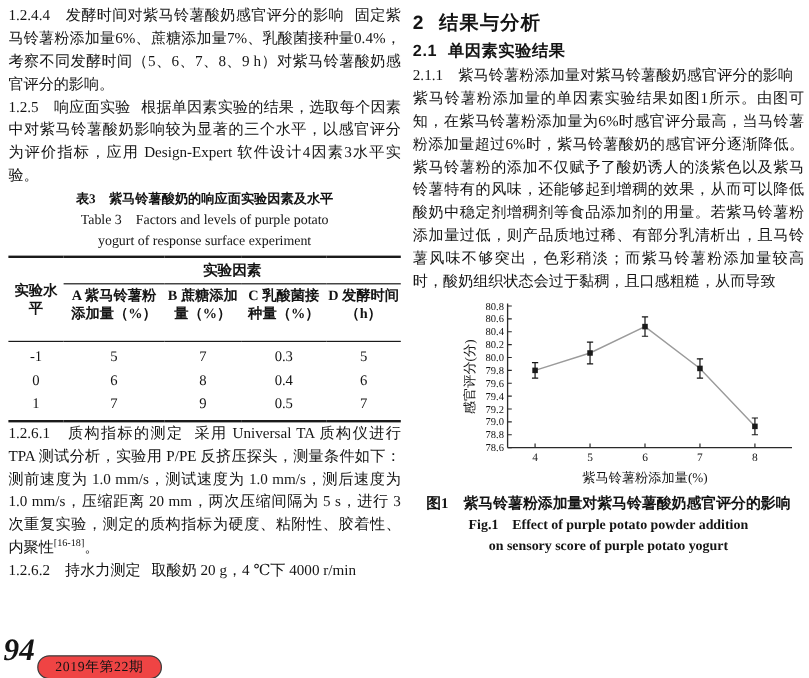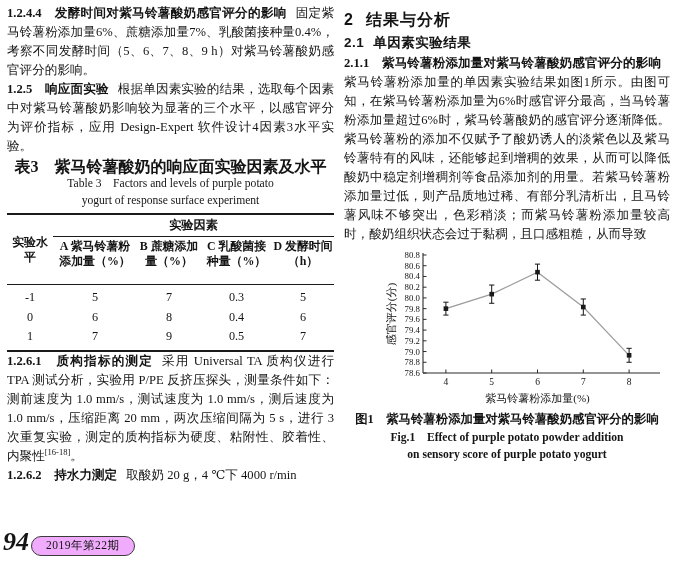--- a/index.html
+++ b/index.html
@@ -5,52 +5,52 @@
   html,body{margin:0;padding:0;}
   body{
     width:674px;height:565px;position:relative;overflow:hidden;
     background:#ffffff;color:#141414;
     font-family:"Liberation Serif","DejaVu Serif",serif;
   }
   .col{position:absolute;top:4px;font-size:12.6px;line-height:19px;text-align:justify;}
   .col-left{left:7px;width:327px;}
   .col-right{left:344px;width:326px;}
   p{margin:0;}
-  .h-in{font-weight:bold;margin-right:9px;}
+  .h-in{font-weight:normal;margin-right:9px;}
   .indent{text-indent:2em;}
   .sec-head{font-weight:bold;font-family:"Liberation Sans","DejaVu Sans",sans-serif;}
   .h2line{font-size:16px;line-height:25px;margin-top:3px;letter-spacing:1px;}
   .h3line{font-size:13.5px;line-height:22px;letter-spacing:0.5px;}
   .h2line .num{margin-right:12px;}
   .h3line .num{margin-right:9px;}
   sup{font-size:8.5px;vertical-align:super;line-height:0;}
 
-  .tbl-title-cn{text-align:center;font-weight:bold;font-size:16px;line-height:19px;margin-top:1px;}
+  .tbl-title-cn{text-align:center;font-weight:bold;font-size:11px;line-height:19px;margin-top:1px;}
   .tbl-title-en{text-align:center;font-weight:normal;font-size:11.6px;line-height:16.5px;font-family:"Liberation Serif",serif;}
 
   table.factors{width:100%;border-collapse:collapse;margin-top:4px;
     border-top:2.2px solid #1a1a1a;border-bottom:2.2px solid #1a1a1a;}
   table.factors th{font-weight:bold;font-size:11.9px;line-height:14.5px;padding:2px 1px;text-align:center;vertical-align:middle;}
   table.factors th.span-h{border-bottom:1px solid #1a1a1a;height:17px;font-size:12.2px;}
   table.factors tr.h2row th{border-bottom:1.6px solid #1a1a1a;padding-bottom:16px;}
   table.factors th.c0{border-bottom:1.6px solid #1a1a1a;}
   table.factors td{text-align:center;font-size:12.2px;height:19.5px;padding:0;}
   table.factors tr.first td{padding-top:3px;}
   table.factors tr.last td{padding-bottom:3px;}
 
   .figure{margin-top:5px;margin-left:42px;}
   svg.chart{font-family:"Liberation Serif","DejaVu Serif",serif;display:block;}
   .fig-cap-cn{text-align:center;font-weight:bold;font-size:12.4px;line-height:19px;margin-top:3px;}
   .fig-cap-en{text-align:center;font-weight:bold;font-size:11.6px;line-height:17px;}
 
   .footer{position:absolute;left:0;top:527px;width:340px;height:38px;}
   .page-num{position:absolute;left:3px;top:0;font-size:26px;font-weight:bold;font-style:italic;
     font-family:"Liberation Serif",serif;}
-  .issue{position:absolute;left:31px;top:9px;border:1.6px solid #3c3c3c;border-radius:11px;
-    padding:1px 14px 2px;font-size:11.5px;letter-spacing:0.5px;background:#f0abfc;}
+  .issue{position:absolute;left:31px;top:19px;border:1.6px solid #3c3c3c;border-radius:11px;
+    padding:1px 14px 2px;font-size:11.5px;letter-spacing:0.5px;background:#ef4444;}
 </style>
 </head>
 <body>
 
 <div class="col col-left">
   <p><span class="h-in">1.2.4.4　发酵时间对紫马铃薯酸奶感官评分的影响</span><span>固定紫马铃薯粉添加量6%、蔗糖添加量7%、乳酸菌接种量0.4%，考察不同发酵时间（5、6、7、8、9 h）对紫马铃薯酸奶感官评分的影响。</span></p>
   <p><span class="h-in">1.2.5　响应面实验</span><span>根据单因素实验的结果，选取每个因素中对紫马铃薯酸奶影响较为显著的三个水平，以感官评分为评价指标，应用 Design-Expert 软件设计4因素3水平实验。</span></p>
 
   <div class="tbl-title-cn">表3　紫马铃薯酸奶的响应面实验因素及水平</div>
   <div class="tbl-title-en">Table 3　Factors and levels of purple potato</div>

